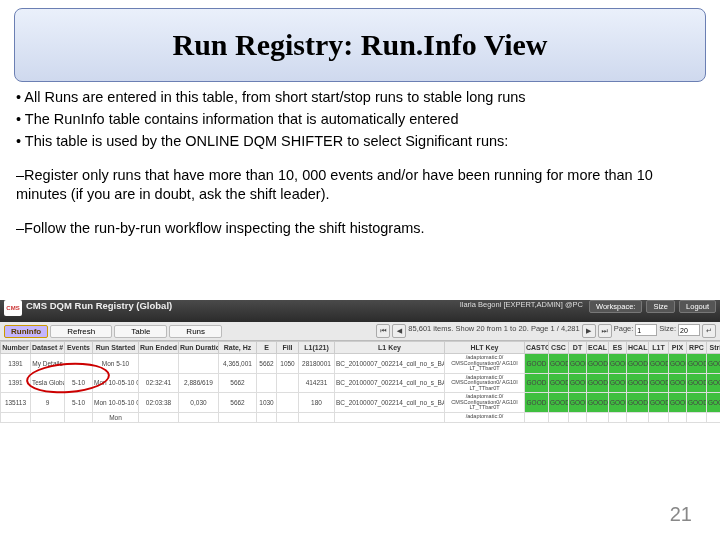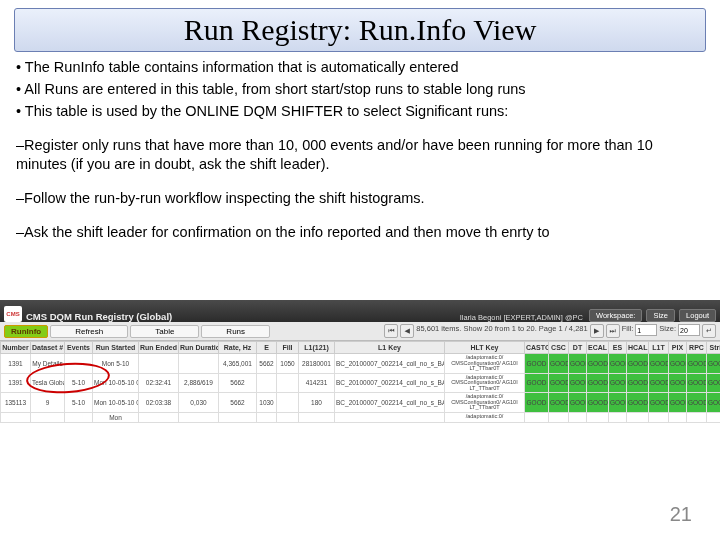--- a/index.html
+++ b/index.html
@@ -6,45 +6,46 @@
     margin: 0;
     font-family: Arial, Helvetica, sans-serif;
     background: #fff;
     width: 720px;
     height: 540px;
     overflow: hidden;
     position: relative;
   }
   .slide-title {
     margin: 8px 14px 6px 14px;
-    padding: 4px 10px;
+    padding: 19px 10px;
     background: linear-gradient(#eaf0fb, #cfd9ee);
     border: 1px solid #6b7fb3;
-    border-radius: 3px;
+    border-radius: 8px;
     font-family: "Times New Roman", serif;
     font-size: 30px;
     text-align: center;
     color: #000;
+    font-weight: bold;
   }
   .bullets { margin: 0 16px; font-size: 14.5px; line-height: 1.25; }
   .bullets .b1 { margin: 2px 0 4px 0; }
   .bullets .b2 { margin: 16px 0 4px 0; }
   .bullet::before { content: "• "; }
   .dash::before { content: "–"; }
 
   
   .app {
     position: absolute;
     left: 0; right: 0; top: 300px;
     font-size: 8px;
     filter: blur(0.2px);
   }
   .app-header {
     display: flex;
-    align-items: flex-end;
+    align-items: flex-start;
     background: linear-gradient(#4a4a4a, #2b2b2b);
     color: #eee;
     height: 22px;
     padding: 0 4px;
     gap: 4px;
   }
   .cms-logo {
     width: 18px; height: 16px;
     background: #fff;
     border-radius: 2px;
@@ -70,33 +71,33 @@
   .toolbar {
     display: flex;
     align-items: center;
     background: #e9e9e9;
     border-bottom: 1px solid #bbb;
     height: 18px;
     padding: 0 4px;
     gap: 2px;
   }
   .runtab {
-    background: #84cc16;
+    background: #c4b5fd;
     color: #5a3b00;
     border: 1px solid #cc9900;
     border-radius: 2px;
     padding: 1px 6px;
     font-weight: bold;
     font-size: 8px;
   }
   .tb-btn {
     background: #f7f7f7;
     border: 1px solid #bbb;
     border-radius: 2px;
-    padding: 1px 24px;
+    padding: 1px 16px;
     font-size: 8px;
   }
   .pager {
     margin-left: auto;
     display: flex;
     gap: 2px;
     font-size: 7.5px;
     color: #444;
   }
   .pgbtn {
@@ -164,26 +165,25 @@
     font-family: Arial, sans-serif;
     margin-top: 36px;
   }
 </style>
 </head>
 <body>
 
 <div class="slide-title">Run Registry: Run.Info View</div>
 
 <div class="bullets">
+  <div class="b1 bullet">All Runs are entered in this table, from short start/stop runs to stable long runs</div>
   <div class="b1 bullet">The RunInfo table contains information that is automatically entered</div>
-  <div class="b1 bullet">All Runs are entered in this table, from short start/stop runs to stable long runs</div>
   <div class="b1 bullet">This table is used by the ONLINE DQM SHIFTER to select Significant runs:</div>
   <div class="b2 dash">Register only runs that have more than 10, 000 events and/or have been running for more than 10 minutes (if you are in doubt, ask the shift leader).</div>
   <div class="b2 dash">Follow the run-by-run workflow inspecting the shift histograms.</div>
-  <div class="b2 dash">Ask the shift leader for confirmation on the info reported and then move th  enrty to</div>
 </div>
 
 <div class="app">
 
   <div class="app-header">
     <span class="cms-logo">CMS</span>
     <span class="app-title">CMS DQM Run Registry (Global)</span>
     <span class="spacer"></span>
     <span class="user">Ilaria Begoni [EXPERT,ADMIN] @PC</span>
     <span class="hdr-btn">Workspace:</span>
@@ -195,21 +195,21 @@
     <span class="runtab">RunInfo</span>
     <span class="tb-btn">Refresh</span>
     <span class="tb-btn">Table</span>
     <span class="tb-btn">Runs</span>
     <div class="pager">
       <span class="pgbtn">⏮</span>
       <span class="pgbtn">◀</span>
       <span>85,601 items. Show 20 from 1 to 20. Page 1 / 4,281</span>
       <span class="pgbtn">▶</span>
       <span class="pgbtn">⏭</span>
-      <span>Fill:</span>
+      <span>Page:</span>
       <input class="pginput" value="1" style="">
       <span>Size:</span>
       <input class="pginput" value="20" style="">
       <span class="pgbtn">↵</span>
     </div>
   </div>
 
   <table class="grid">
     <colgroup>
       <col style="width:30px">

